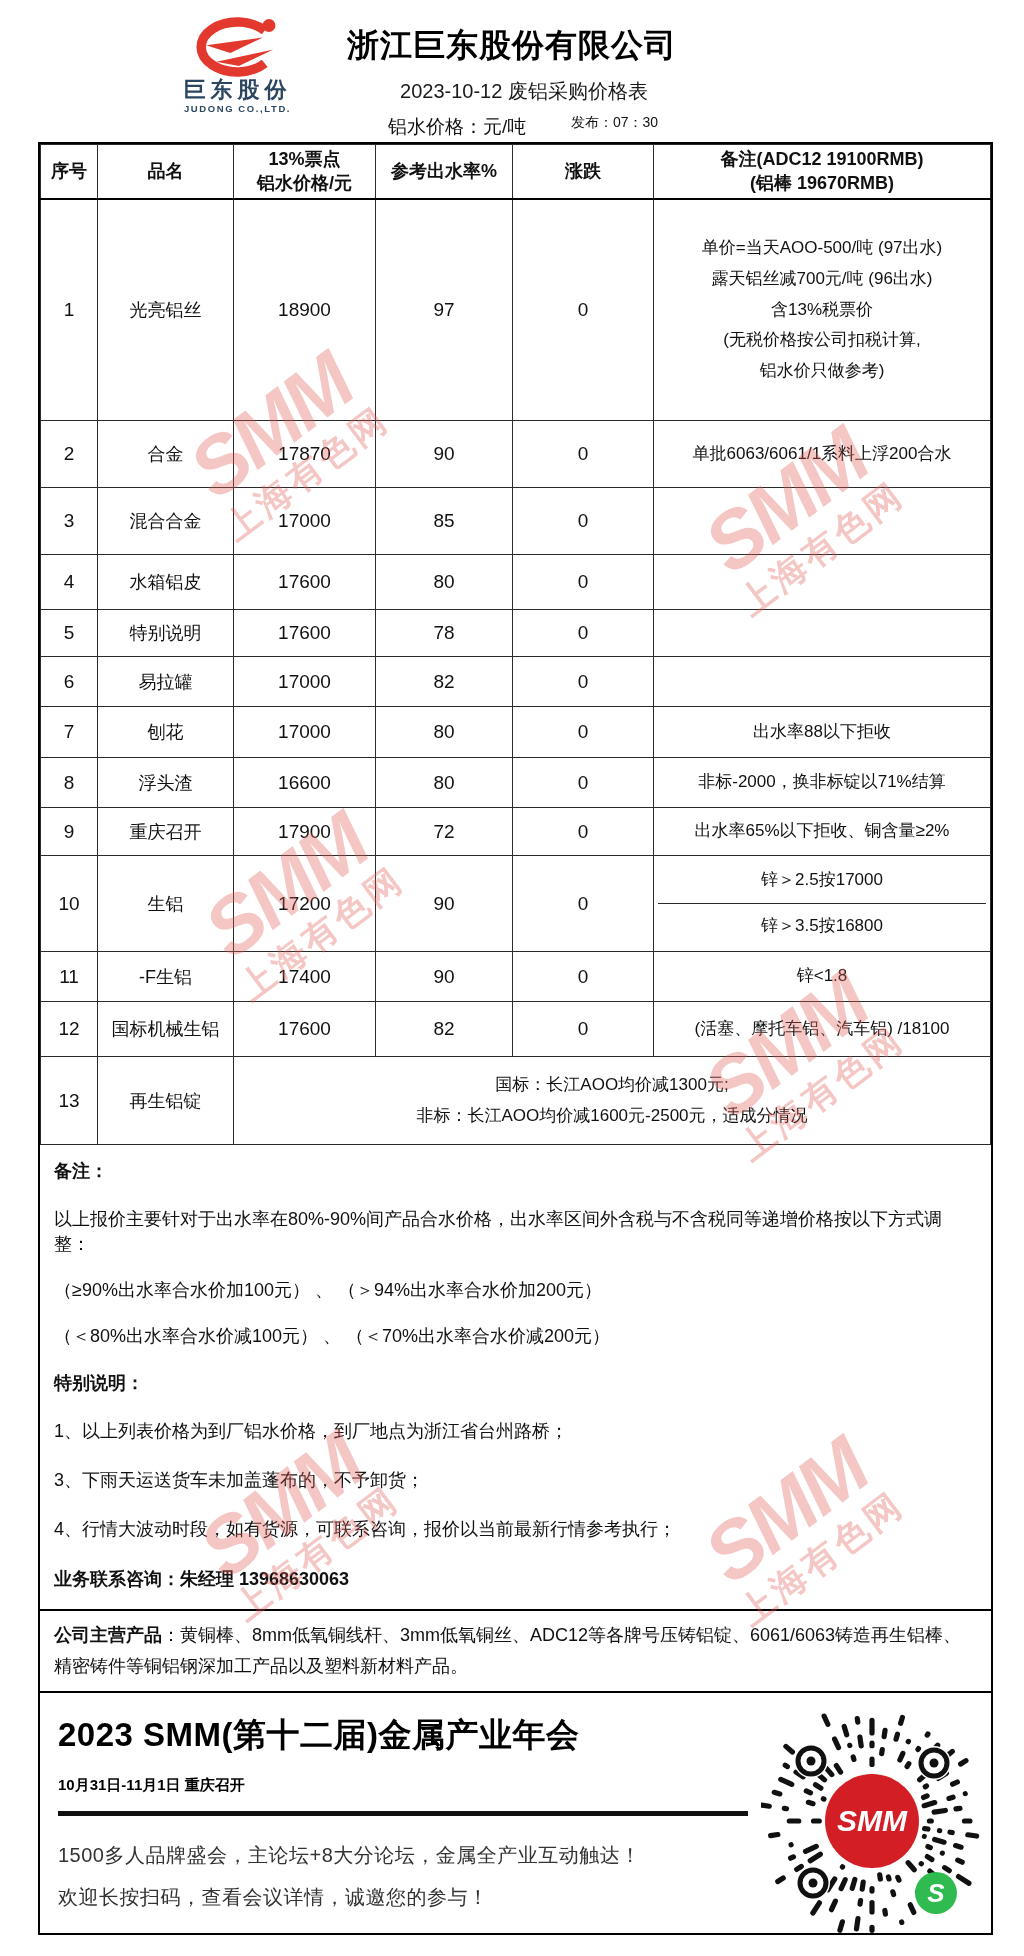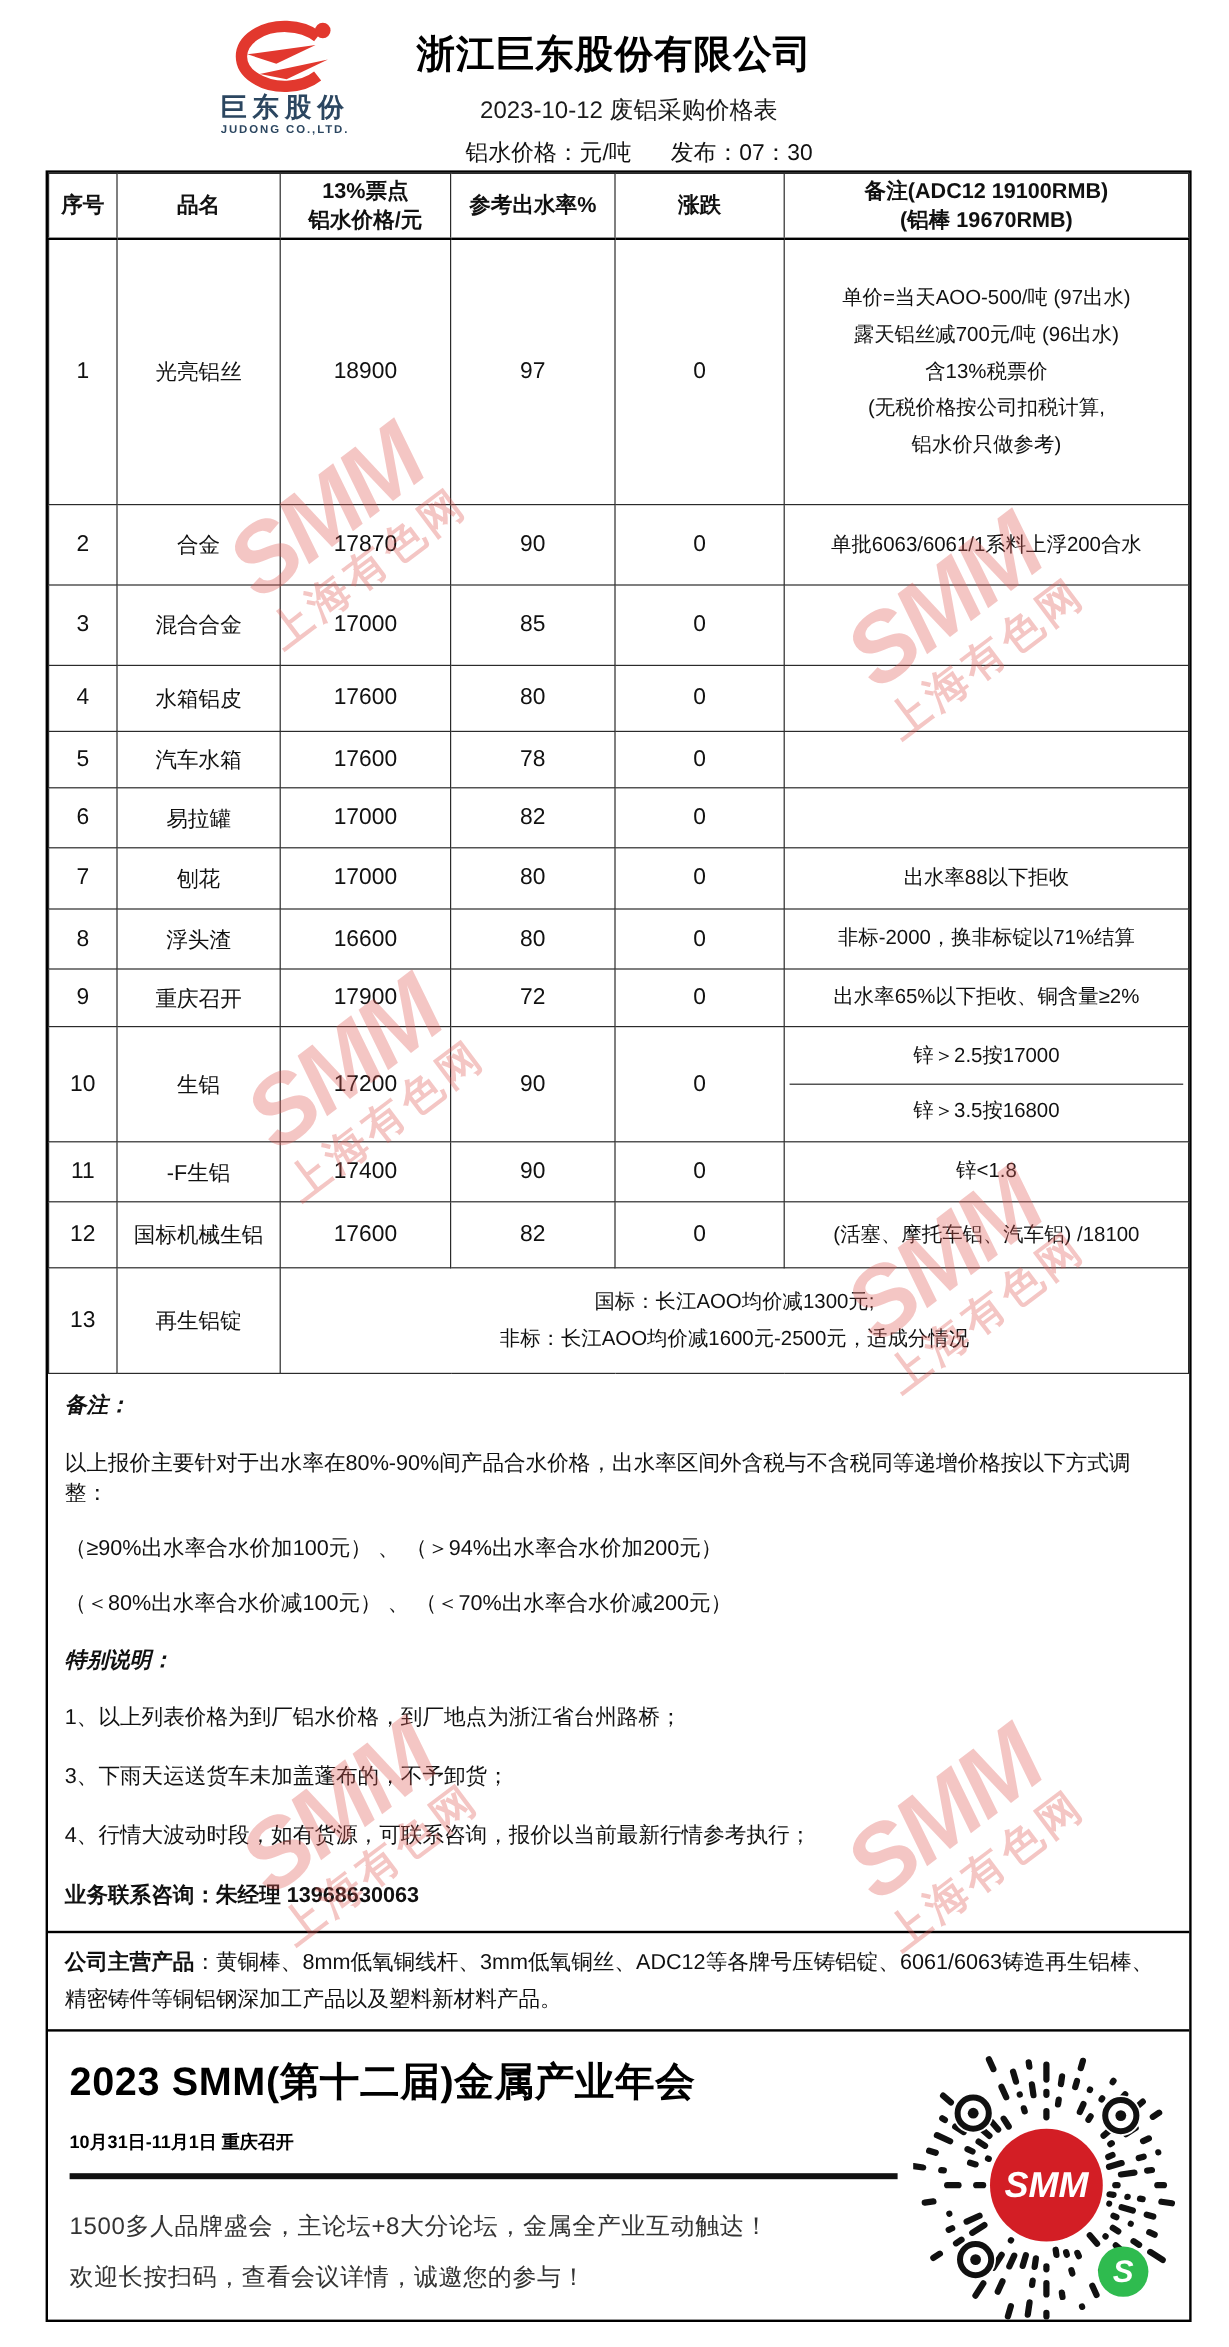--- a/index.html
+++ b/index.html
@@ -5,21 +5,21 @@
   html,body{margin:0;padding:0;background:#fff;}
   .page{position:relative;width:1024px;height:1956px;background:#fff;overflow:hidden;
         font-family:"Liberation Sans","DejaVu Sans",sans-serif;color:#111;}
 
   
   .hdr-title{position:absolute;left:40px;top:24px;width:944px;text-align:center;
              font-size:32px;font-weight:bold;letter-spacing:1px;color:#000;}
   .hdr-sub{position:absolute;left:52px;top:78px;width:944px;text-align:center;
            font-size:20px;color:#1a1a1a;}
   .hdr-meta1{position:absolute;left:388px;top:114px;font-size:19px;color:#111;}
-  .hdr-meta2{position:absolute;left:559px;top:114px;font-size:19px;color:#111;}
+  .hdr-meta2{position:absolute;left:571px;top:114px;font-size:14px;color:#111;}
 
   .logo{position:absolute;left:160px;top:16px;width:155px;text-align:center;}
   .logo svg{display:block;margin:0 auto;}
   .logo-cn{font-size:22px;font-weight:bold;color:#2b4660;letter-spacing:5px;line-height:1.05;}
   .logo-en{font-size:9.5px;font-weight:bold;color:#2b4660;letter-spacing:1.6px;margin-top:2px;}
 
   
   .sheet{position:absolute;left:38px;top:142px;width:955px;height:1793px;
          border:2px solid #000;box-sizing:border-box;background:transparent;}
 
@@ -37,21 +37,21 @@
   .c-name{font-size:18px;}
   .c-num{font-size:19px;}
   .c-remark{font-size:17px;line-height:1.8;}
   .pre{white-space:pre-line;}
   td.split{padding:0;}
   td.split .half{height:45px;display:flex;align-items:center;justify-content:center;font-size:17px;}
   td.split .half.b{border-top:1px solid #2b2b2b;}
 
   
   .notes{padding:14px 16px 6px 14px;font-size:18px;color:#111;}
-  .notes .lbl{font-weight:bold;margin:0 0 24px 0;font-style:italic;}
+  .notes .lbl{font-weight:bold;margin:0 0 24px 0;}
   .notes p{margin:0 0 22px 0;line-height:1.35;}
   .notes p.item{margin:0 0 25px 0;}
   .notes .contact{font-weight:bold;margin:0 0 12px 0;}
 
   .products{border-top:2px solid #000;padding:9px 16px 10px 14px;font-size:18px;line-height:1.7;}
   .products b{font-weight:bold;}
 
   
   .banner{position:relative;border-top:2px solid #000;height:258px;box-sizing:border-box;
           padding:20px 0 0 18px;}
@@ -142,21 +142,21 @@
       <tr class="r4">
         <td class="c-no">4</td>
         <td class="c-name">水箱铝皮</td>
         <td class="c-num">17600</td>
         <td class="c-num">80</td>
         <td class="c-num">0</td>
         <td class="c-remark"></td>
       </tr>
       <tr class="r5">
         <td class="c-no">5</td>
-        <td class="c-name">汽车水箱</td>
+        <td class="c-name">特别说明</td>
         <td class="c-num">17600</td>
         <td class="c-num">78</td>
         <td class="c-num">0</td>
         <td class="c-remark"></td>
       </tr>
       <tr class="r6">
         <td class="c-no">6</td>
         <td class="c-name">易拉罐</td>
         <td class="c-num">17000</td>
         <td class="c-num">82</td>

